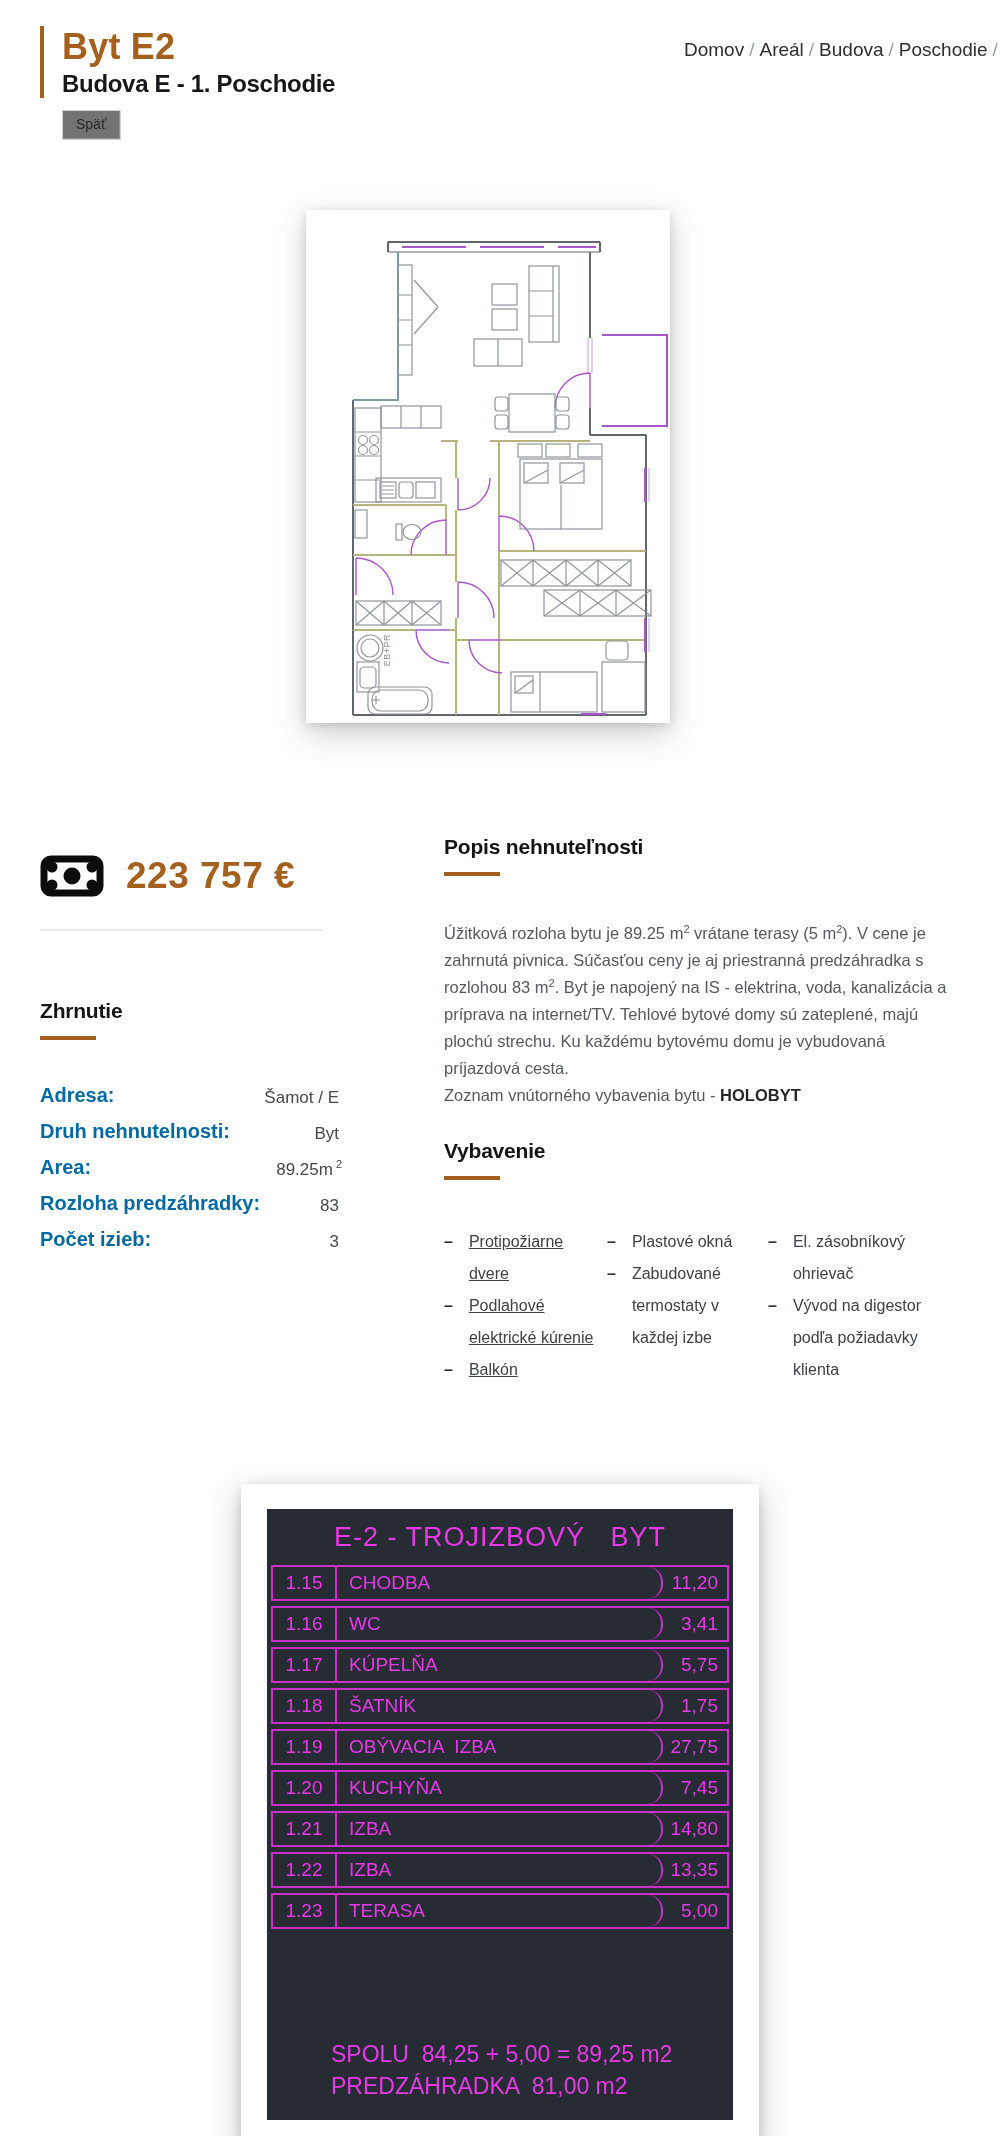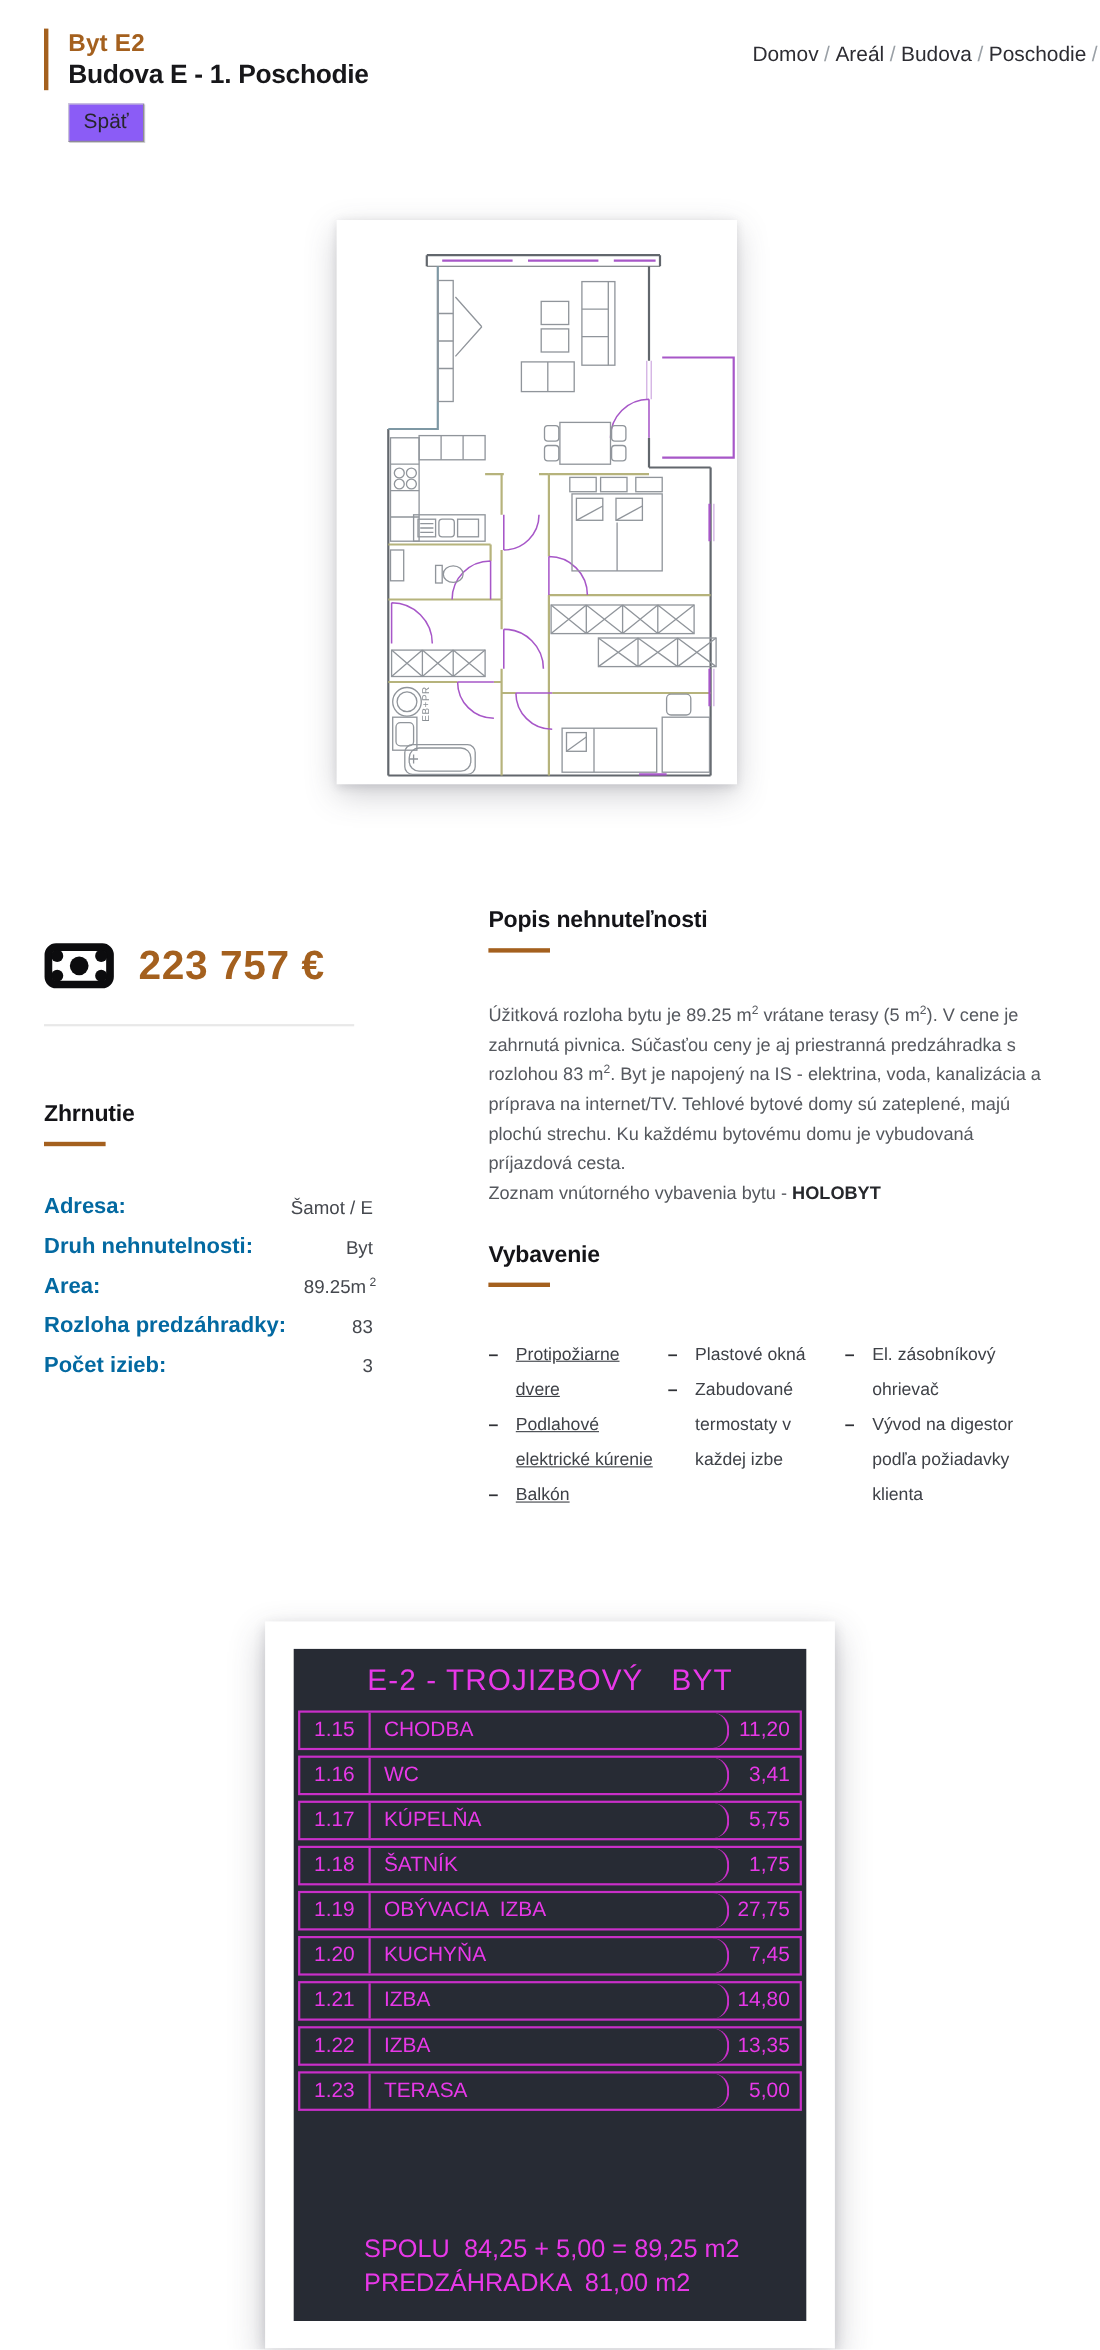--- a/index.html
+++ b/index.html
@@ -5,45 +5,45 @@
   * { margin:0; padding:0; box-sizing:border-box; }
   html,body { background:#ffffff; }
   body {
     width:1000px; height:2136px; overflow:hidden; position:relative;
     font-family:"Liberation Sans", sans-serif; color:#17171b;
   }
 
   
   .header { display:flex; justify-content:space-between; align-items:flex-start; padding:26px 38px 0 40px; }
   .title-block { border-left:4px solid var(--accent); padding-left:18px; }
-  .page-title { font-size:22px; font-weight:bold; color:var(--accent); line-height:1.15; letter-spacing:.2px; }
+  .page-title { font-size:36px; font-weight:bold; color:var(--accent); line-height:1.15; letter-spacing:.2px; }
   .page-subtitle { font-size:24px; font-weight:bold; color:#17171a; margin-top:3px; letter-spacing:-.3px; }
   .back-button {
     display:inline-block; margin-top:12px; padding:5px 13px 6px;
-    font-size:19px; color:#26262b; background:#8b5cf6; cursor:pointer;
+    font-size:14px; color:#26262b; background:#737373; cursor:pointer;
     border:1px solid #d2d2d2; border-right:1px solid #8f8f8f; border-bottom:1px solid #8f8f8f;
     box-shadow:1px 1px 0 rgba(120,120,120,.35);
   }
   .breadcrumb { width:278px; margin-top:8px; text-align:center; font-size:19px; line-height:1.68; color:#2d2d33; }
   .bc-link { color:#2d2d33; cursor:pointer; }
   .bc-sep { color:#9aa0a6; margin:0 5px; }
 
   
   .plan-card {
     width:364px; height:513px; margin:71px 0 0 306px; background:#fff;
     box-shadow:0 10px 28px rgba(75,75,90,.28), 0 2px 8px rgba(75,75,90,.18);
   }
   .plan-card svg { display:block; }
 
   
   .main-cols { display:flex; padding:0 40px; margin-top:112px; }
   .left-col { width:302px; flex:none; }
   .right-col { flex:1; margin-left:102px; }
 
-  .price-row { display:flex; align-items:flex-end; gap:22px; margin-top:32px; }
+  .price-row { display:flex; align-items:flex-end; gap:22px; margin-top:20px; }
   .price-value { font-size:37px; font-weight:bold; color:var(--accent); letter-spacing:.5px; }
   .section-divider { width:282px; height:2px; background:#e8e8e8; margin-top:32px; }
 
   .h2 { font-size:21px; font-weight:bold; color:#141418; letter-spacing:-.2px; }
   .accent-underline { width:56px; height:4px; background:var(--accent); margin-top:13px; }
 
   .summary-block { margin-top:68px; }
   .summary-rows { margin-top:44px; }
   .summary-row { display:flex; justify-content:space-between; align-items:baseline; margin-bottom:13px; }
   .summary-label { font-size:20px; font-weight:bold; color:#0369a1; }

